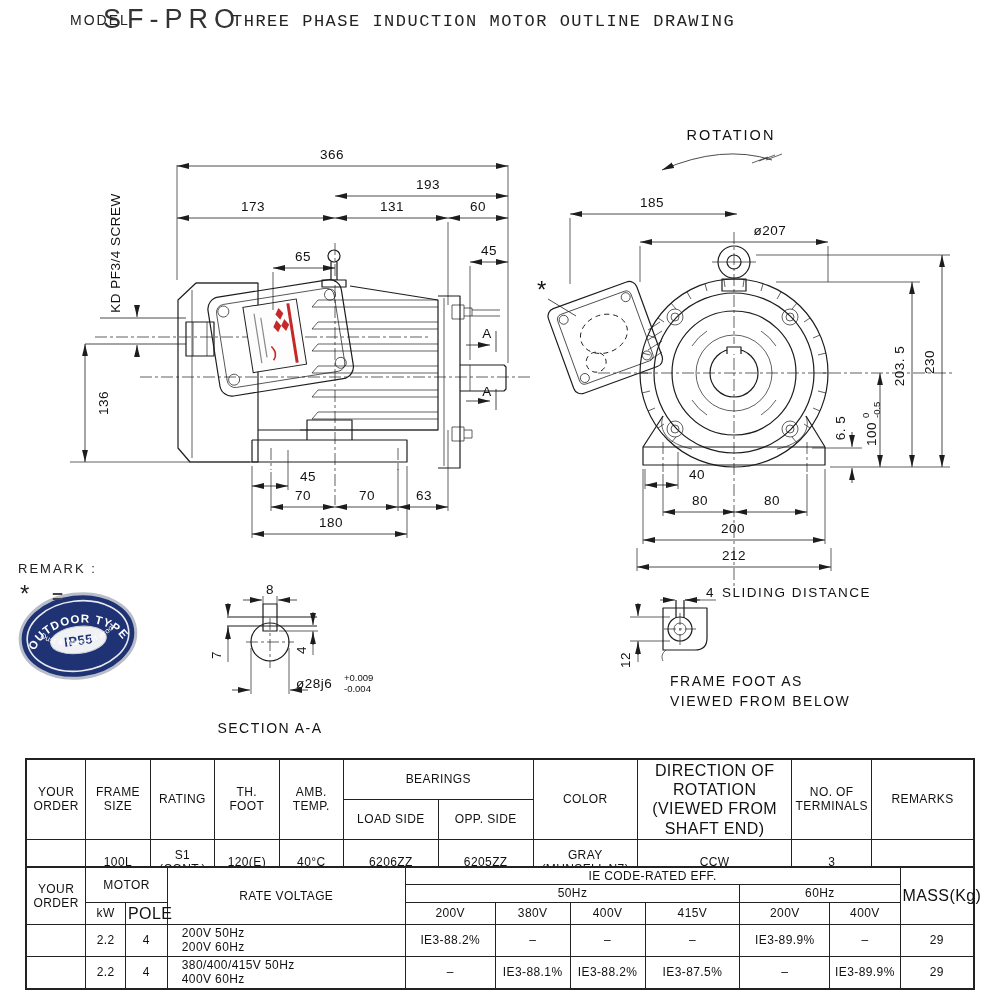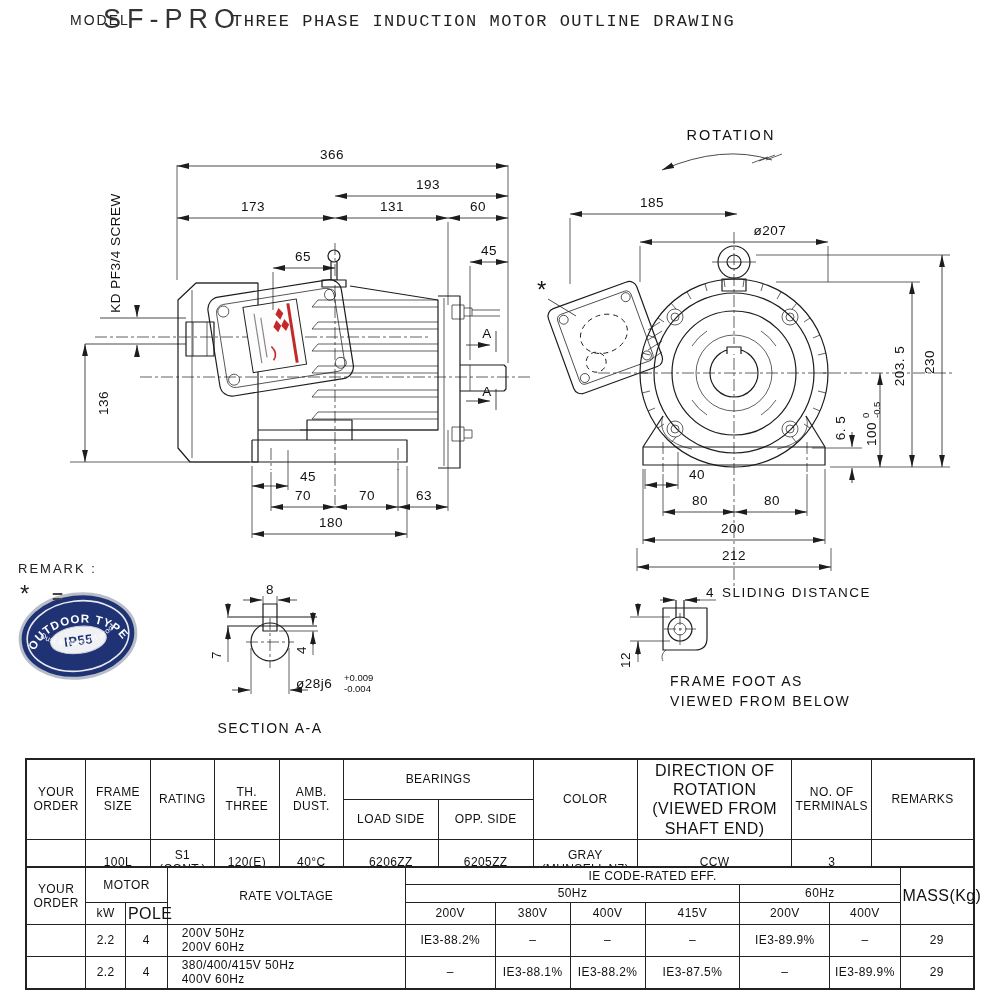--- a/index.html
+++ b/index.html
@@ -419,23 +419,23 @@
         <col style="width:10.8%">
     </colgroup>
     <tbody>
         <tr style="height:19px">
       <th rowspan="2" class="pre">YOUR
 ORDER</th>
       <th rowspan="2" class="pre">FRAME
 SIZE</th>
       <th rowspan="2">RATING</th>
       <th rowspan="2" class="pre">TH.
-THREE</th>
+FOOT</th>
       <th rowspan="2" class="pre">AMB.
-DUST.</th>
+TEMP.</th>
       <th colspan="2">BEARINGS</th>
       <th rowspan="2">COLOR</th>
       <th rowspan="2" class="pre fs11">DIRECTION OF ROTATION
 (VIEWED FROM SHAFT END)</th>
       <th rowspan="2" class="pre">NO. OF
 TERMINALS</th>
       <th rowspan="2">REMARKS</th>
     </tr>
     <tr style="height:19px">
       <th>LOAD SIDE</th>

